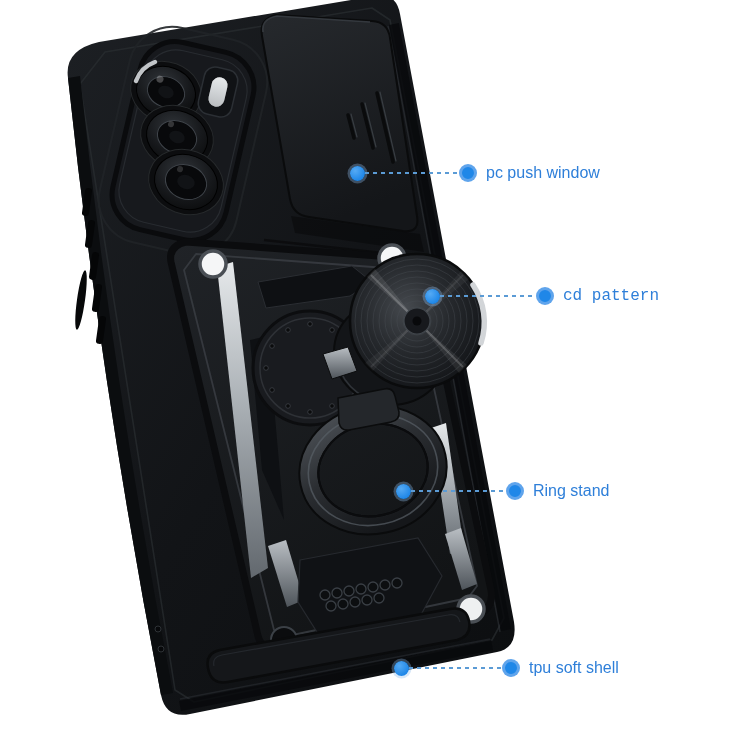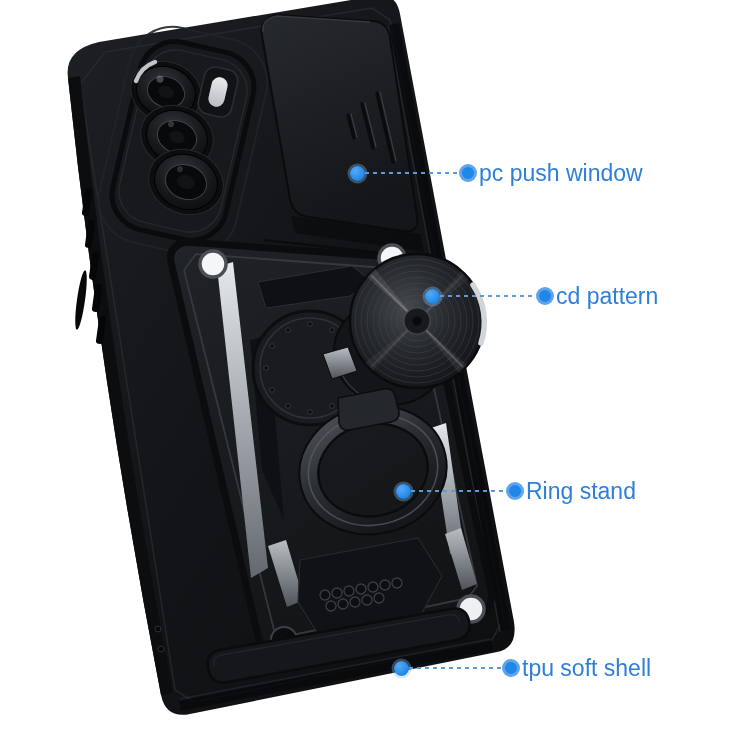--- a/index.html
+++ b/index.html
@@ -16,23 +16,23 @@
 
   
   .callout{position:absolute;display:flex;align-items:center;height:20px;}
   .adot{flex:none;width:15px;height:15px;border-radius:50%;
         background:radial-gradient(circle at 35% 32%,#55aaf4,var(--dot-color) 70%);
         box-shadow:0 0 0 2.5px rgba(140,185,235,0.35);}
   .cline{flex:none;height:2px;
         background:repeating-linear-gradient(90deg,var(--line-color) 0 4px,transparent 4px 8px);}
   .ldot{flex:none;width:12px;height:12px;border-radius:50%;background:var(--dot-color);
         border:3px solid var(--dot-ring-color);}
-  .lbl{margin-left:2px;font-size:23px;line-height:1;color:var(--label-color);white-space:nowrap;text-align:right;}
+  .lbl{margin-left:9px;font-size:16px;line-height:1;color:var(--label-color);white-space:nowrap;text-align:right;}
   .c-pc  {left:350px;top:163px;}
-  .c-cd  {left:425px;top:286px;}
+  .c-cd  {left:425px;top:286px;font-family:Liberation Mono, monospace;}
   .c-mag {left:375px;top:347px;}
   .c-ring{left:396px;top:481px;}
   .c-tpu {left:394px;top:658px;}
 </style>
 </head>
 <body>
 
 <div id="stage">
 
   <svg width="750" height="750" viewBox="0 0 750 750">

